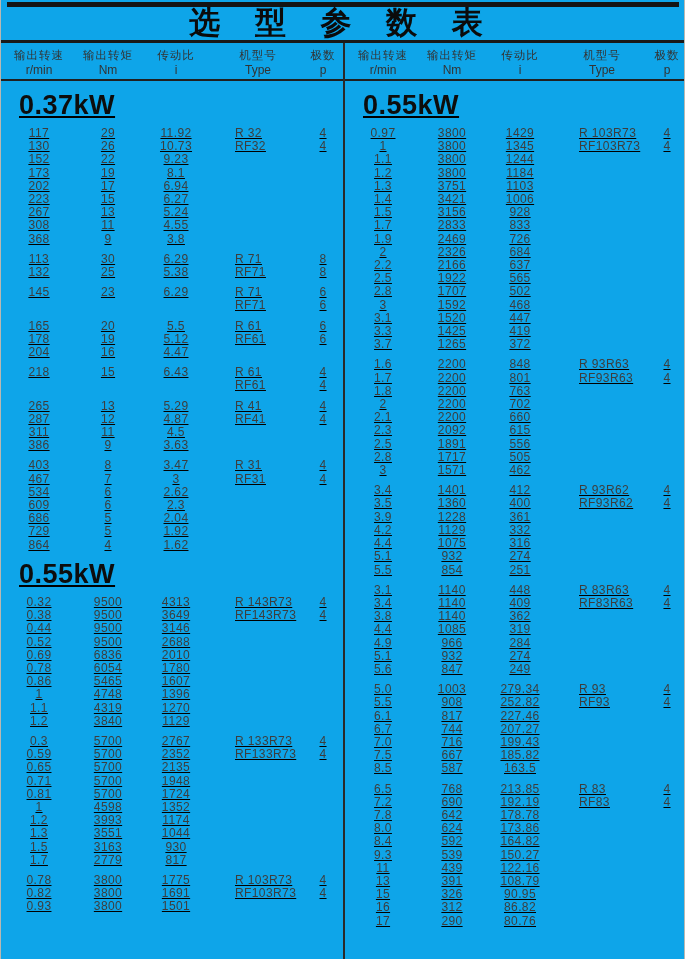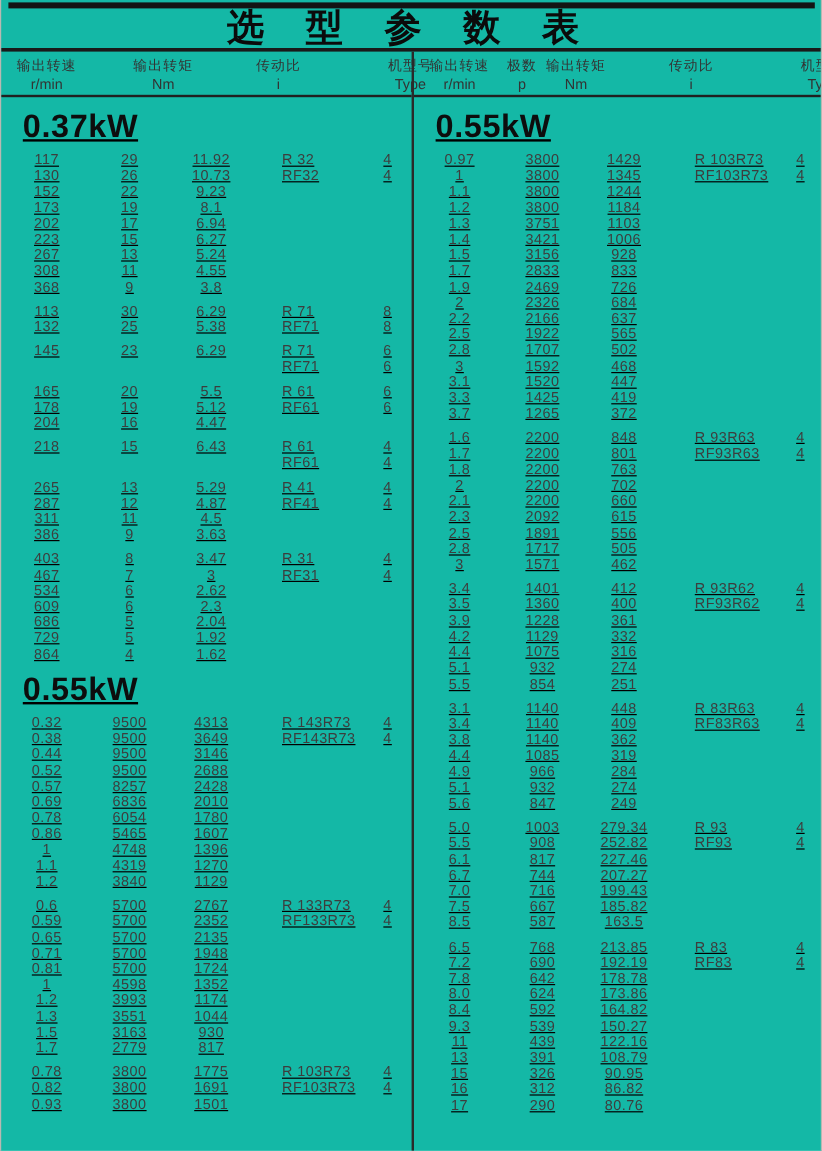--- a/index.html
+++ b/index.html
@@ -4,36 +4,36 @@
 <style>
   html,body{margin:0;padding:0;}
   body{
     width:685px;height:959px;
     background:#efefec;
     font-family:"Liberation Sans","DejaVu Sans",sans-serif;
     -webkit-font-smoothing:antialiased;
   }
   .sheet{
     position:relative;width:685px;height:959px;overflow:hidden;
-    background:#14b8a6;box-sizing:border-box;
+    background:#0ea5e9;box-sizing:border-box;
     border-left:1px solid #b8b8b2;border-right:1px solid #b8b8b2;
   }
   .top-rule{position:absolute;top:2px;left:6px;right:5px;height:5px;background:#141414;}
   .title{
     position:absolute;top:5px;left:0;right:0;height:34px;
     text-align:center;font-size:31px;font-weight:bold;color:#0b0b0b;
     letter-spacing:13px;line-height:36px;white-space:nowrap;
   }
   .title-rule{position:absolute;top:40px;left:0;right:0;height:3px;background:#191919;}
   .cols{position:absolute;top:43px;left:0;right:0;bottom:0;display:flex;}
   .half{width:342px;position:relative;box-sizing:border-box;}
   .half.right{width:341px;border-left:2px solid #2a2a2a;}
   .hdr{
     display:grid;grid-template-columns:76px 62px 74px 90px 40px;
-    padding-top:5px;height:31px;gap:28px;
+    padding-top:5px;height:31px;
   }
   .hdr .hcell{text-align:center;color:#333;}
   .hdr .hlab{display:block;font-size:11.5px;line-height:15px;letter-spacing:1px;}
   .hdr .hunit{display:block;font-size:12px;line-height:15px;}
   .hdr-rule{height:2px;background:#202020;}
   .body{padding-top:2px;text-decoration:underline;}
   .sec-heading{
     font-size:27px;font-weight:bold;color:#0d0d0d;
     margin:8px 0 8px 18px;letter-spacing:0.5px;line-height:28px;
   }
@@ -321,27 +321,20 @@
               <span class="cell c4"></span>
             </div>
             <div class="row">
               <span class="cell c0">0.52</span>
               <span class="cell c1">9500</span>
               <span class="cell c2">2688</span>
               <span class="cell c3"></span>
               <span class="cell c4"></span>
             </div>
             <div class="row">
-              <span class="cell c0">0.57</span>
-              <span class="cell c1">8257</span>
-              <span class="cell c2">2428</span>
-              <span class="cell c3"></span>
-              <span class="cell c4"></span>
-            </div>
-            <div class="row">
               <span class="cell c0">0.69</span>
               <span class="cell c1">6836</span>
               <span class="cell c2">2010</span>
               <span class="cell c3"></span>
               <span class="cell c4"></span>
             </div>
             <div class="row">
               <span class="cell c0">0.78</span>
               <span class="cell c1">6054</span>
               <span class="cell c2">1780</span>
@@ -372,21 +365,21 @@
             <div class="row">
               <span class="cell c0">1.2</span>
               <span class="cell c1">3840</span>
               <span class="cell c2">1129</span>
               <span class="cell c3"></span>
               <span class="cell c4"></span>
             </div>
           </div>
           <div class="group">
             <div class="row">
-              <span class="cell c0">0.6</span>
+              <span class="cell c0">0.3</span>
               <span class="cell c1">5700</span>
               <span class="cell c2">2767</span>
               <span class="cell c3">R 133R73</span>
               <span class="cell c4">4</span>
             </div>
             <div class="row">
               <span class="cell c0">0.59</span>
               <span class="cell c1">5700</span>
               <span class="cell c2">2352</span>
               <span class="cell c3">RF133R73</span>

